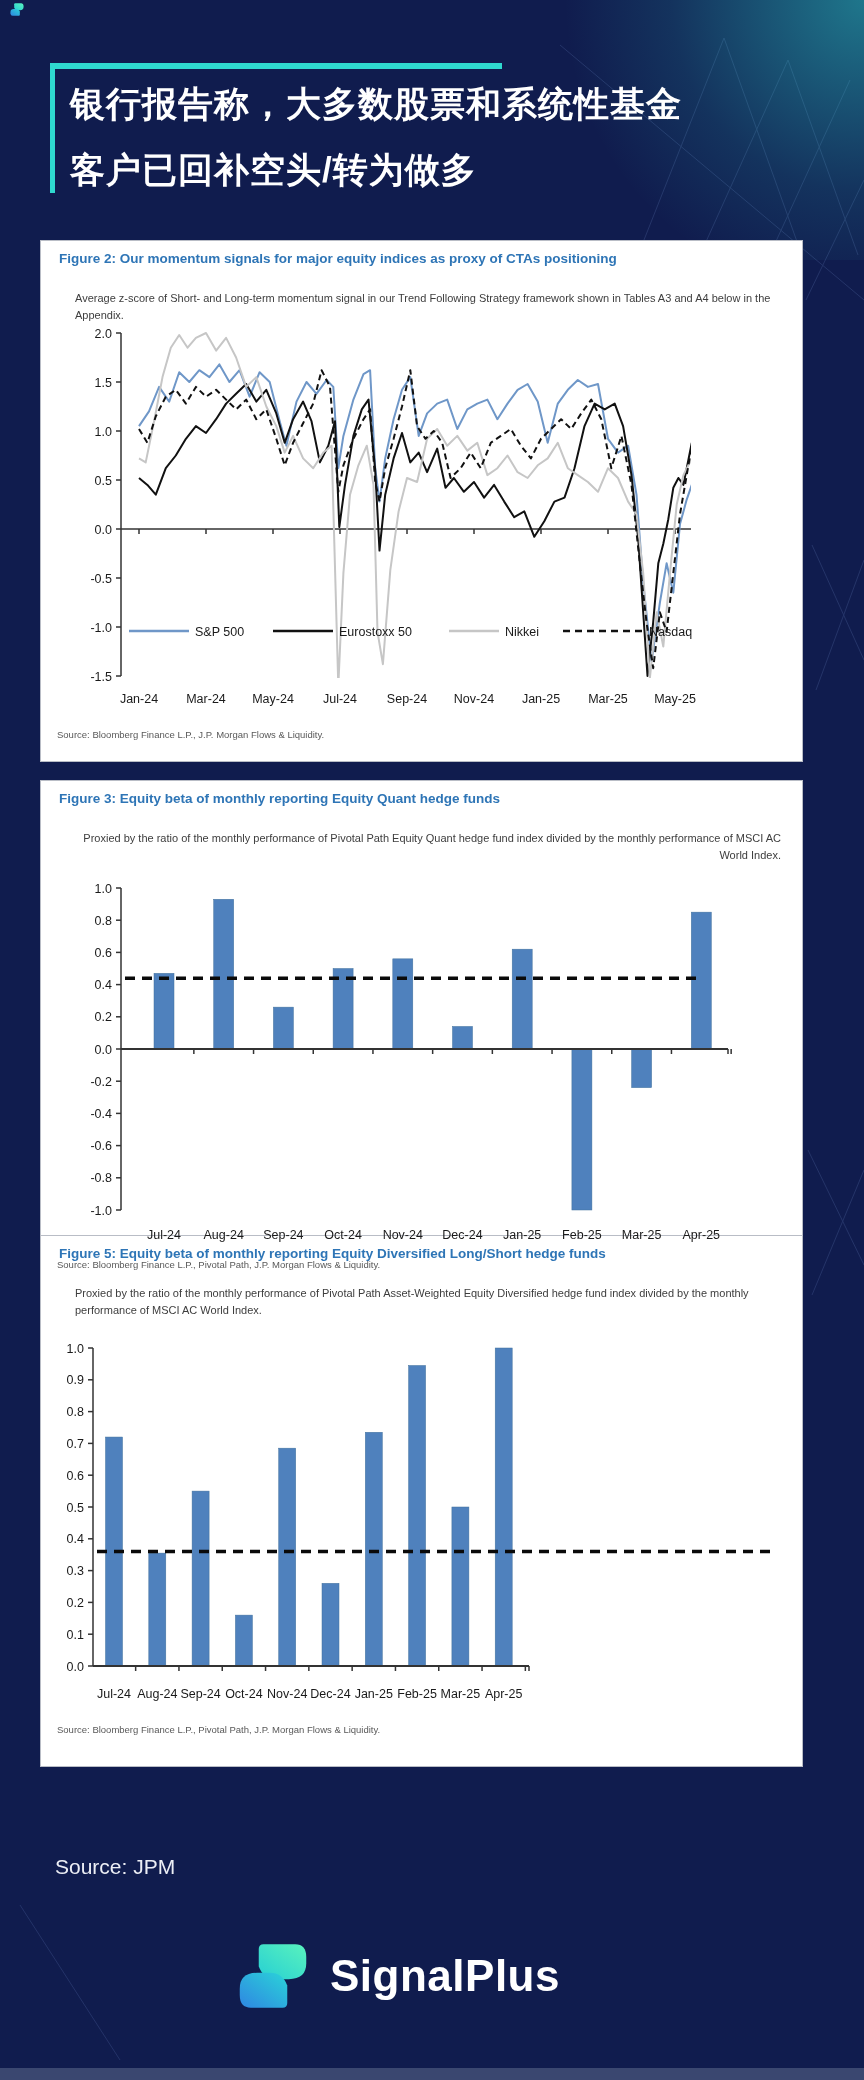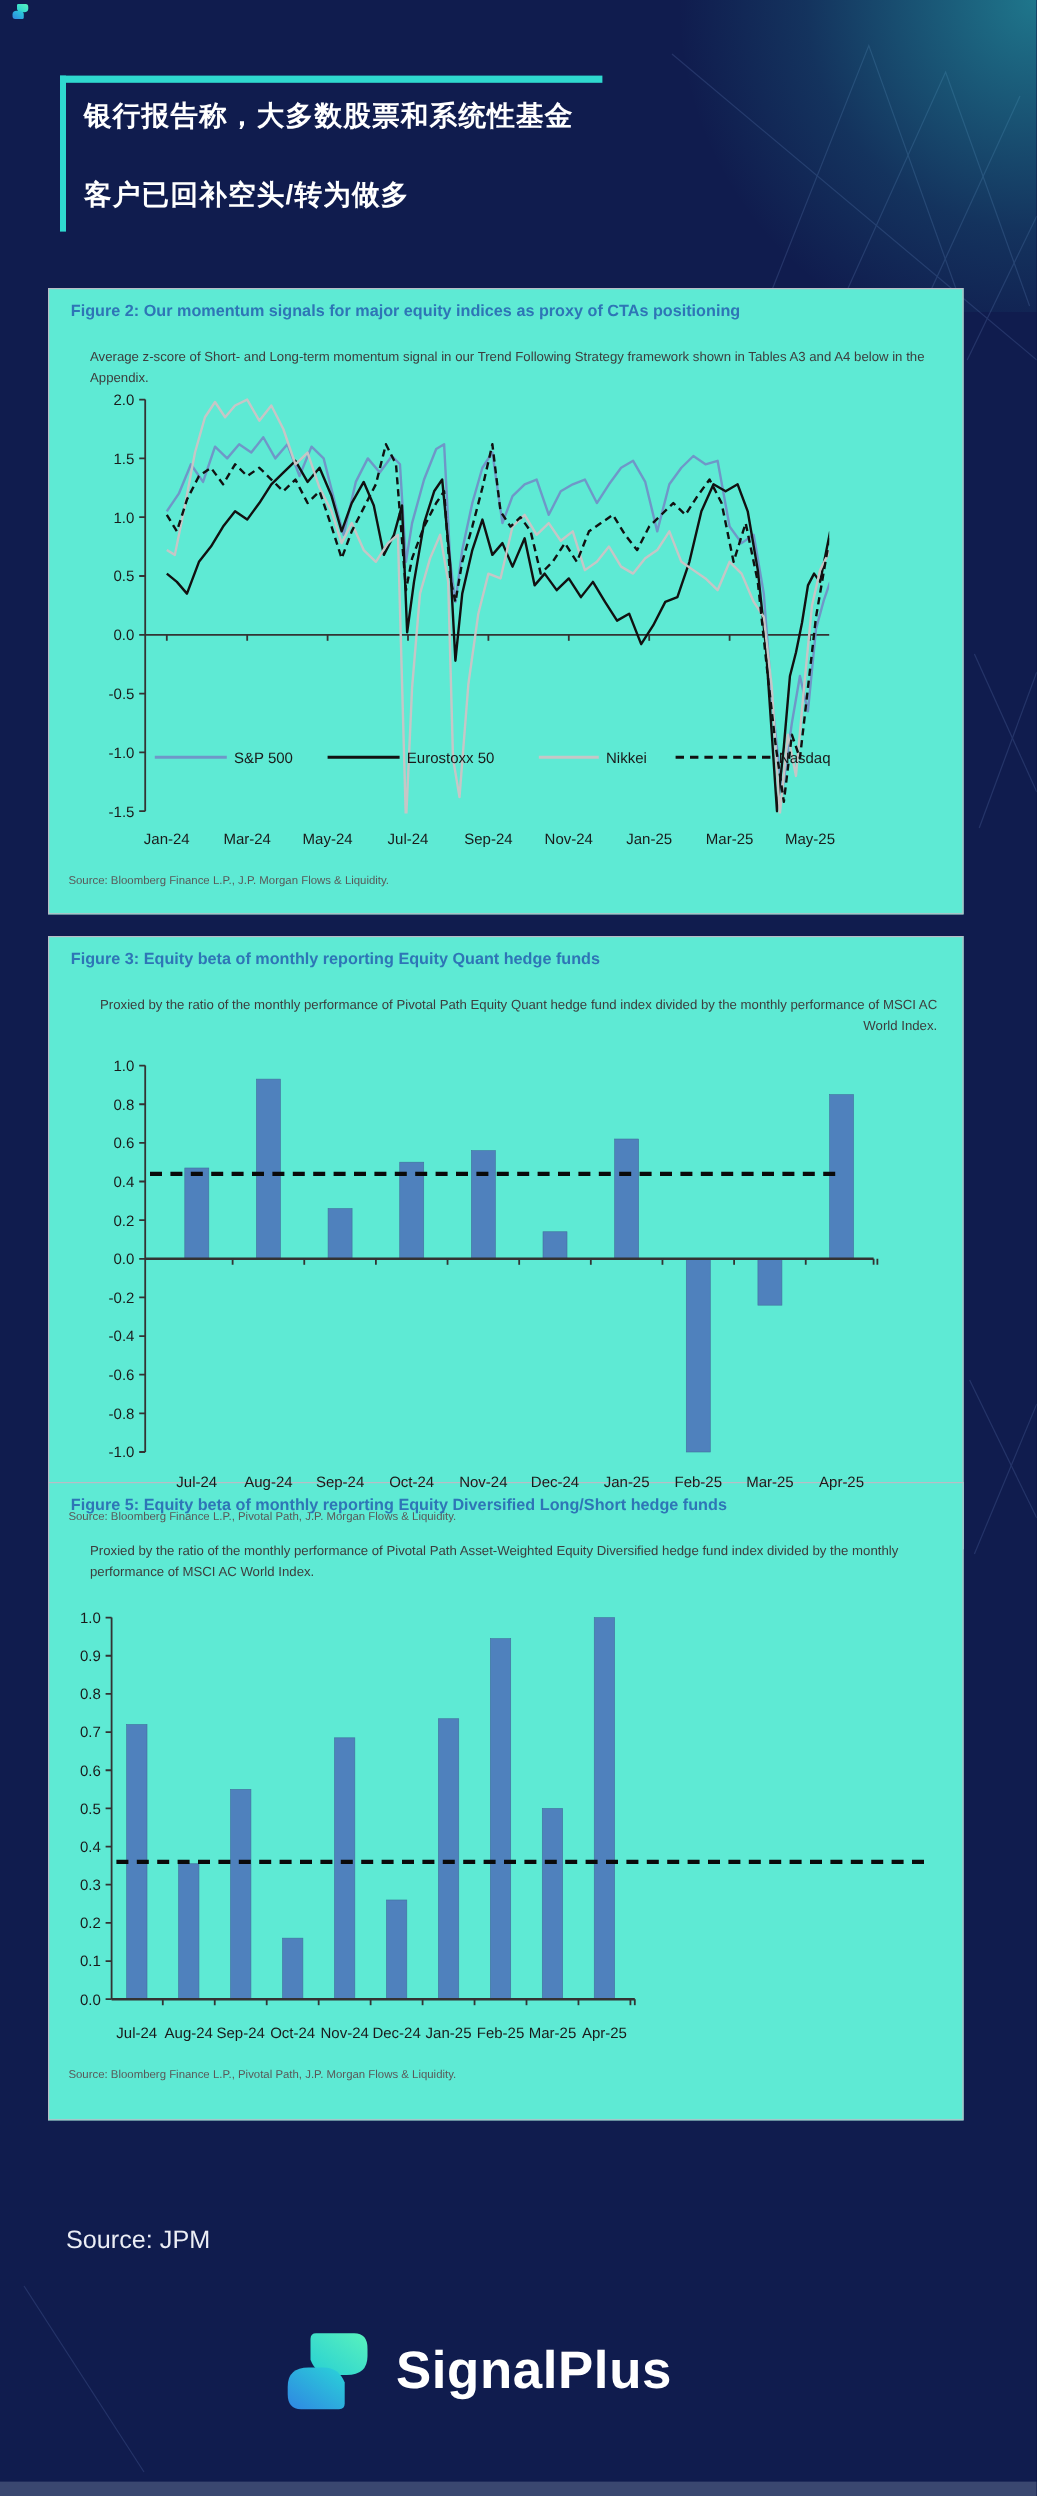--- a/index.html
+++ b/index.html
@@ -7,25 +7,25 @@
         font-family:"Liberation Sans", sans-serif;}
   .deco{position:absolute;left:0;top:0;width:864px;height:2080px;pointer-events:none;}
   .glow{position:absolute;right:0;top:0;width:340px;height:260px;pointer-events:none;
         background:radial-gradient(circle at 100% 0%, rgba(47,217,207,.48), rgba(47,217,207,.12) 45%, rgba(47,217,207,0) 70%);}
   .mini-logo{position:absolute;left:8px;top:2px;width:18px;height:15px;}
 
   .title-block{position:absolute;left:50px;top:63px;width:452px;}
   .tbar-top{position:absolute;left:0;top:0;width:452px;height:6px;background:#2fd9cf;}
   .tbar-left{position:absolute;left:0;top:0;width:5px;height:130px;background:#2fd9cf;}
   .headline{position:absolute;left:20px;white-space:nowrap;color:#ffffff;font-weight:bold;
-            font-size:23px;letter-spacing:1px;}
+            font-size:35px;letter-spacing:1px;}
   .headline.l1{top:18px;}
   .headline.l2{top:84px;}
 
-  .card{position:absolute;left:40px;width:763px;background:#5eead4;border:1px solid #b9bdc6;
+  .card{position:absolute;left:40px;width:763px;background:#ffffff;border:1px solid #b9bdc6;
         box-sizing:border-box;}
   .card1{top:240px;height:522px;}
   .card2{top:780px;height:511px;text-align:right;}
   .card3{top:1235px;height:532px;}
   .card h2{position:absolute;left:18px;top:10px;margin:0;font-size:13.5px;color:#2e75b6;z-index:2;}
   .card .sub{position:absolute;left:18px;top:33px;margin:16px;font-size:11px;color:#3d3d3d;
              line-height:1.55;z-index:2;}
   .card1 .sub{width:700px;}
   .card2 .sub{width:706px;}
   .card3 .sub{width:700px;}

